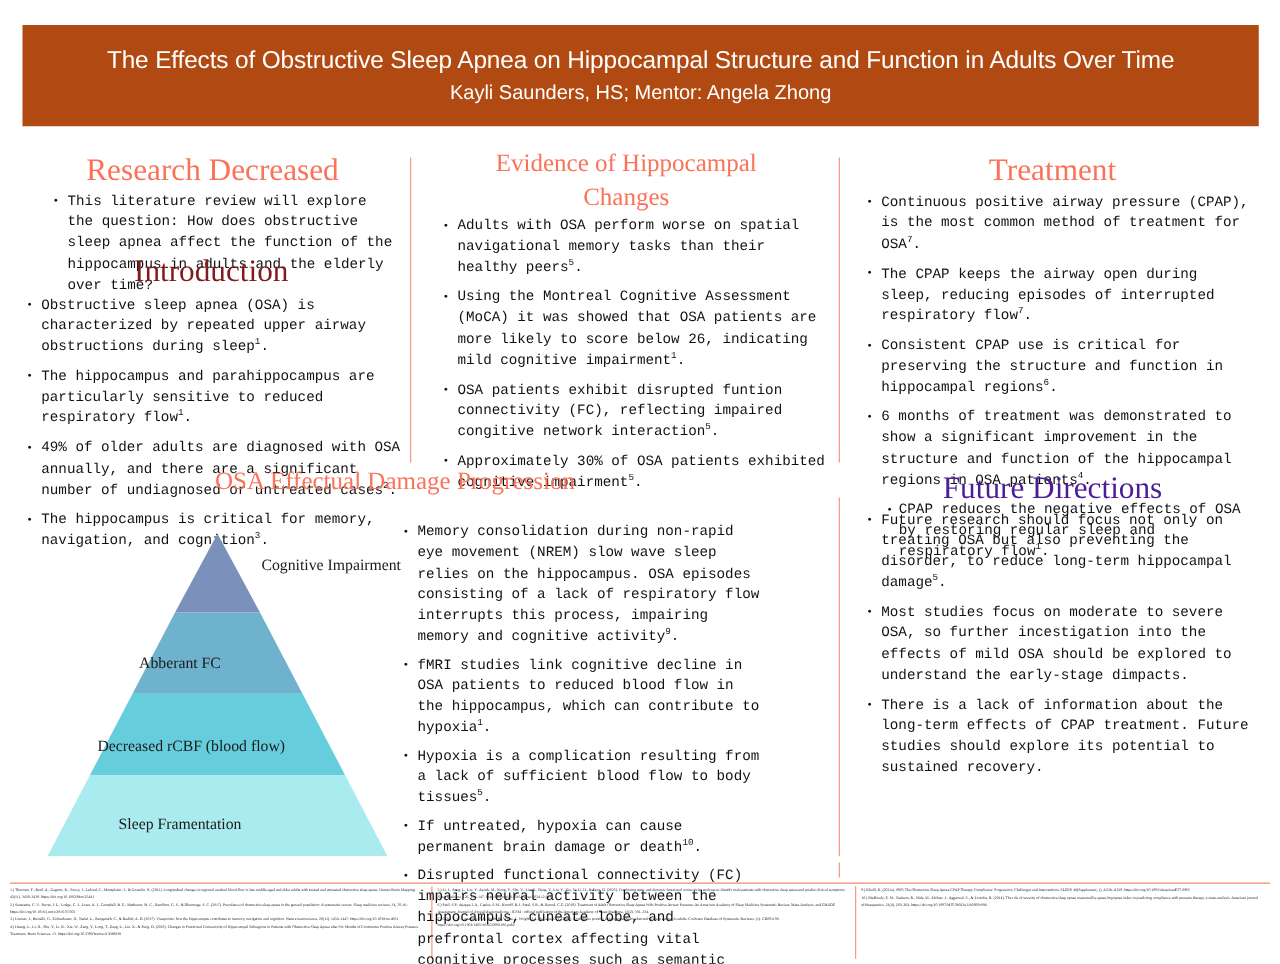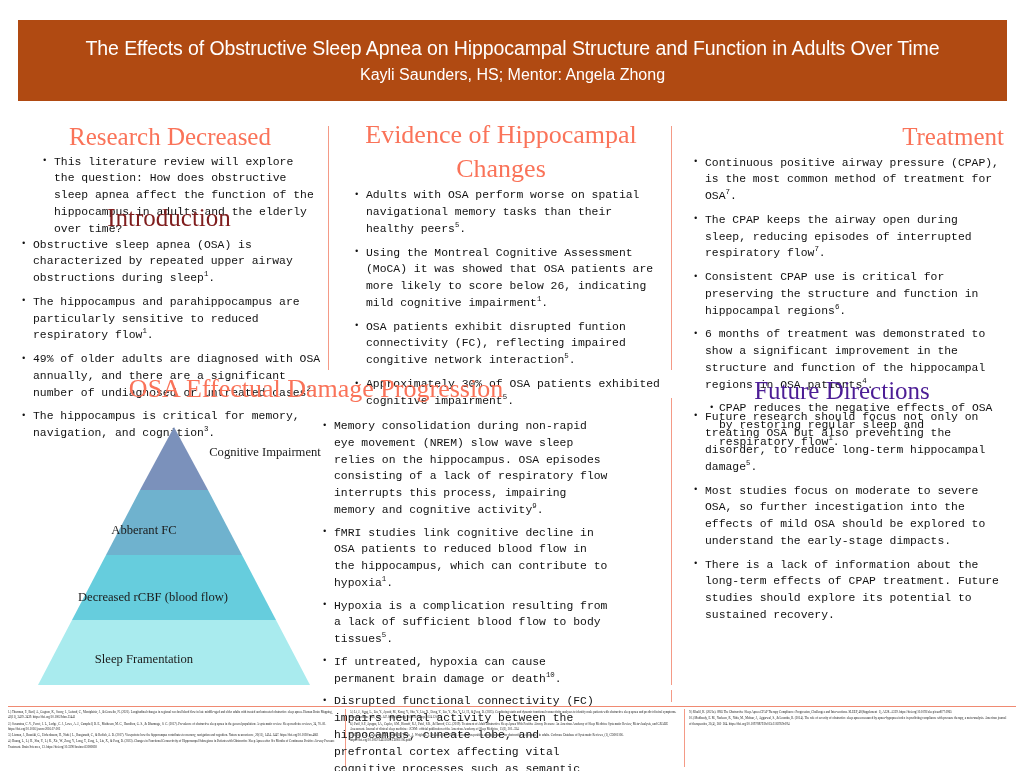--- a/index.html
+++ b/index.html
@@ -87,21 +87,21 @@
   .section-title {
     color: #fa7359;
     font-family: "Liberation Serif", "DejaVu Serif", serif;
     font-size: 25px;
     font-weight: 400;
     text-align: center;
     line-height: 1.18;
     margin: 0 0 3px 0;
   }
   .section-title.big {
-    font-size: 26px;
+    font-size: 20px;
   }
 
   
   ul.bullets {
     margin: 0;
     padding: 0 0 0 15px;
     list-style: none;
   }
   ul.bullets > li {
     position: relative;
@@ -259,21 +259,21 @@
   <div class="section-title big" style="color: rgb(250, 115, 89);">Changes</div>
   <ul class="bullets" id="evidence-list">
     <li><span>Adults with OSA perform worse on spatial navigational memory tasks than their healthy peers<sup>5</sup>.</span></li>
     <li><span>Using the Montreal Cognitive Assessment (MoCA) it was showed that OSA patients are more likely to score below 26, indicating mild cognitive impairment<sup>1</sup>.</span></li>
     <li><span>OSA patients exhibit disrupted funtion connectivity (FC), reflecting impaired congitive network interaction<sup>5</sup>.</span></li>
     <li><span>Approximately 30% of OSA patients exhibited cognitive impairment<sup>5</sup>.</span></li>
   </ul>
 </div>
 
 <div id="panel-treatment">
-  <div class="section-title" style="color: rgb(250, 115, 89); text-align: right;">Treatment</div>
+  <div class="section-title" style="color: rgb(250, 115, 89);">Treatment</div>
   <ul class="bullets" id="treatment-list">
     <li><span>Continuous positive airway pressure (CPAP), is the most common method of treatment for OSA<sup>7</sup>.</span></li>
     <li><span>The CPAP keeps the airway open during sleep, reducing episodes of interrupted respiratory flow<sup>7</sup>.</span></li>
     <li><span>Consistent CPAP use is critical for preserving the structure and function in hippocampal regions<sup>6</sup>.</span></li>
     <li><span>6 months of treatment was demonstrated to show a significant improvement in the structure and function of the hippocampal regions in OSA patients<sup>4</sup>.</span>
       
     <ul class="sub">
         <li><span>CPAP reduces the negative effects of OSA by restoring regular sleep and respiratory flow<sup>1</sup>.</span></li>
       </ul></li>
   </ul>

